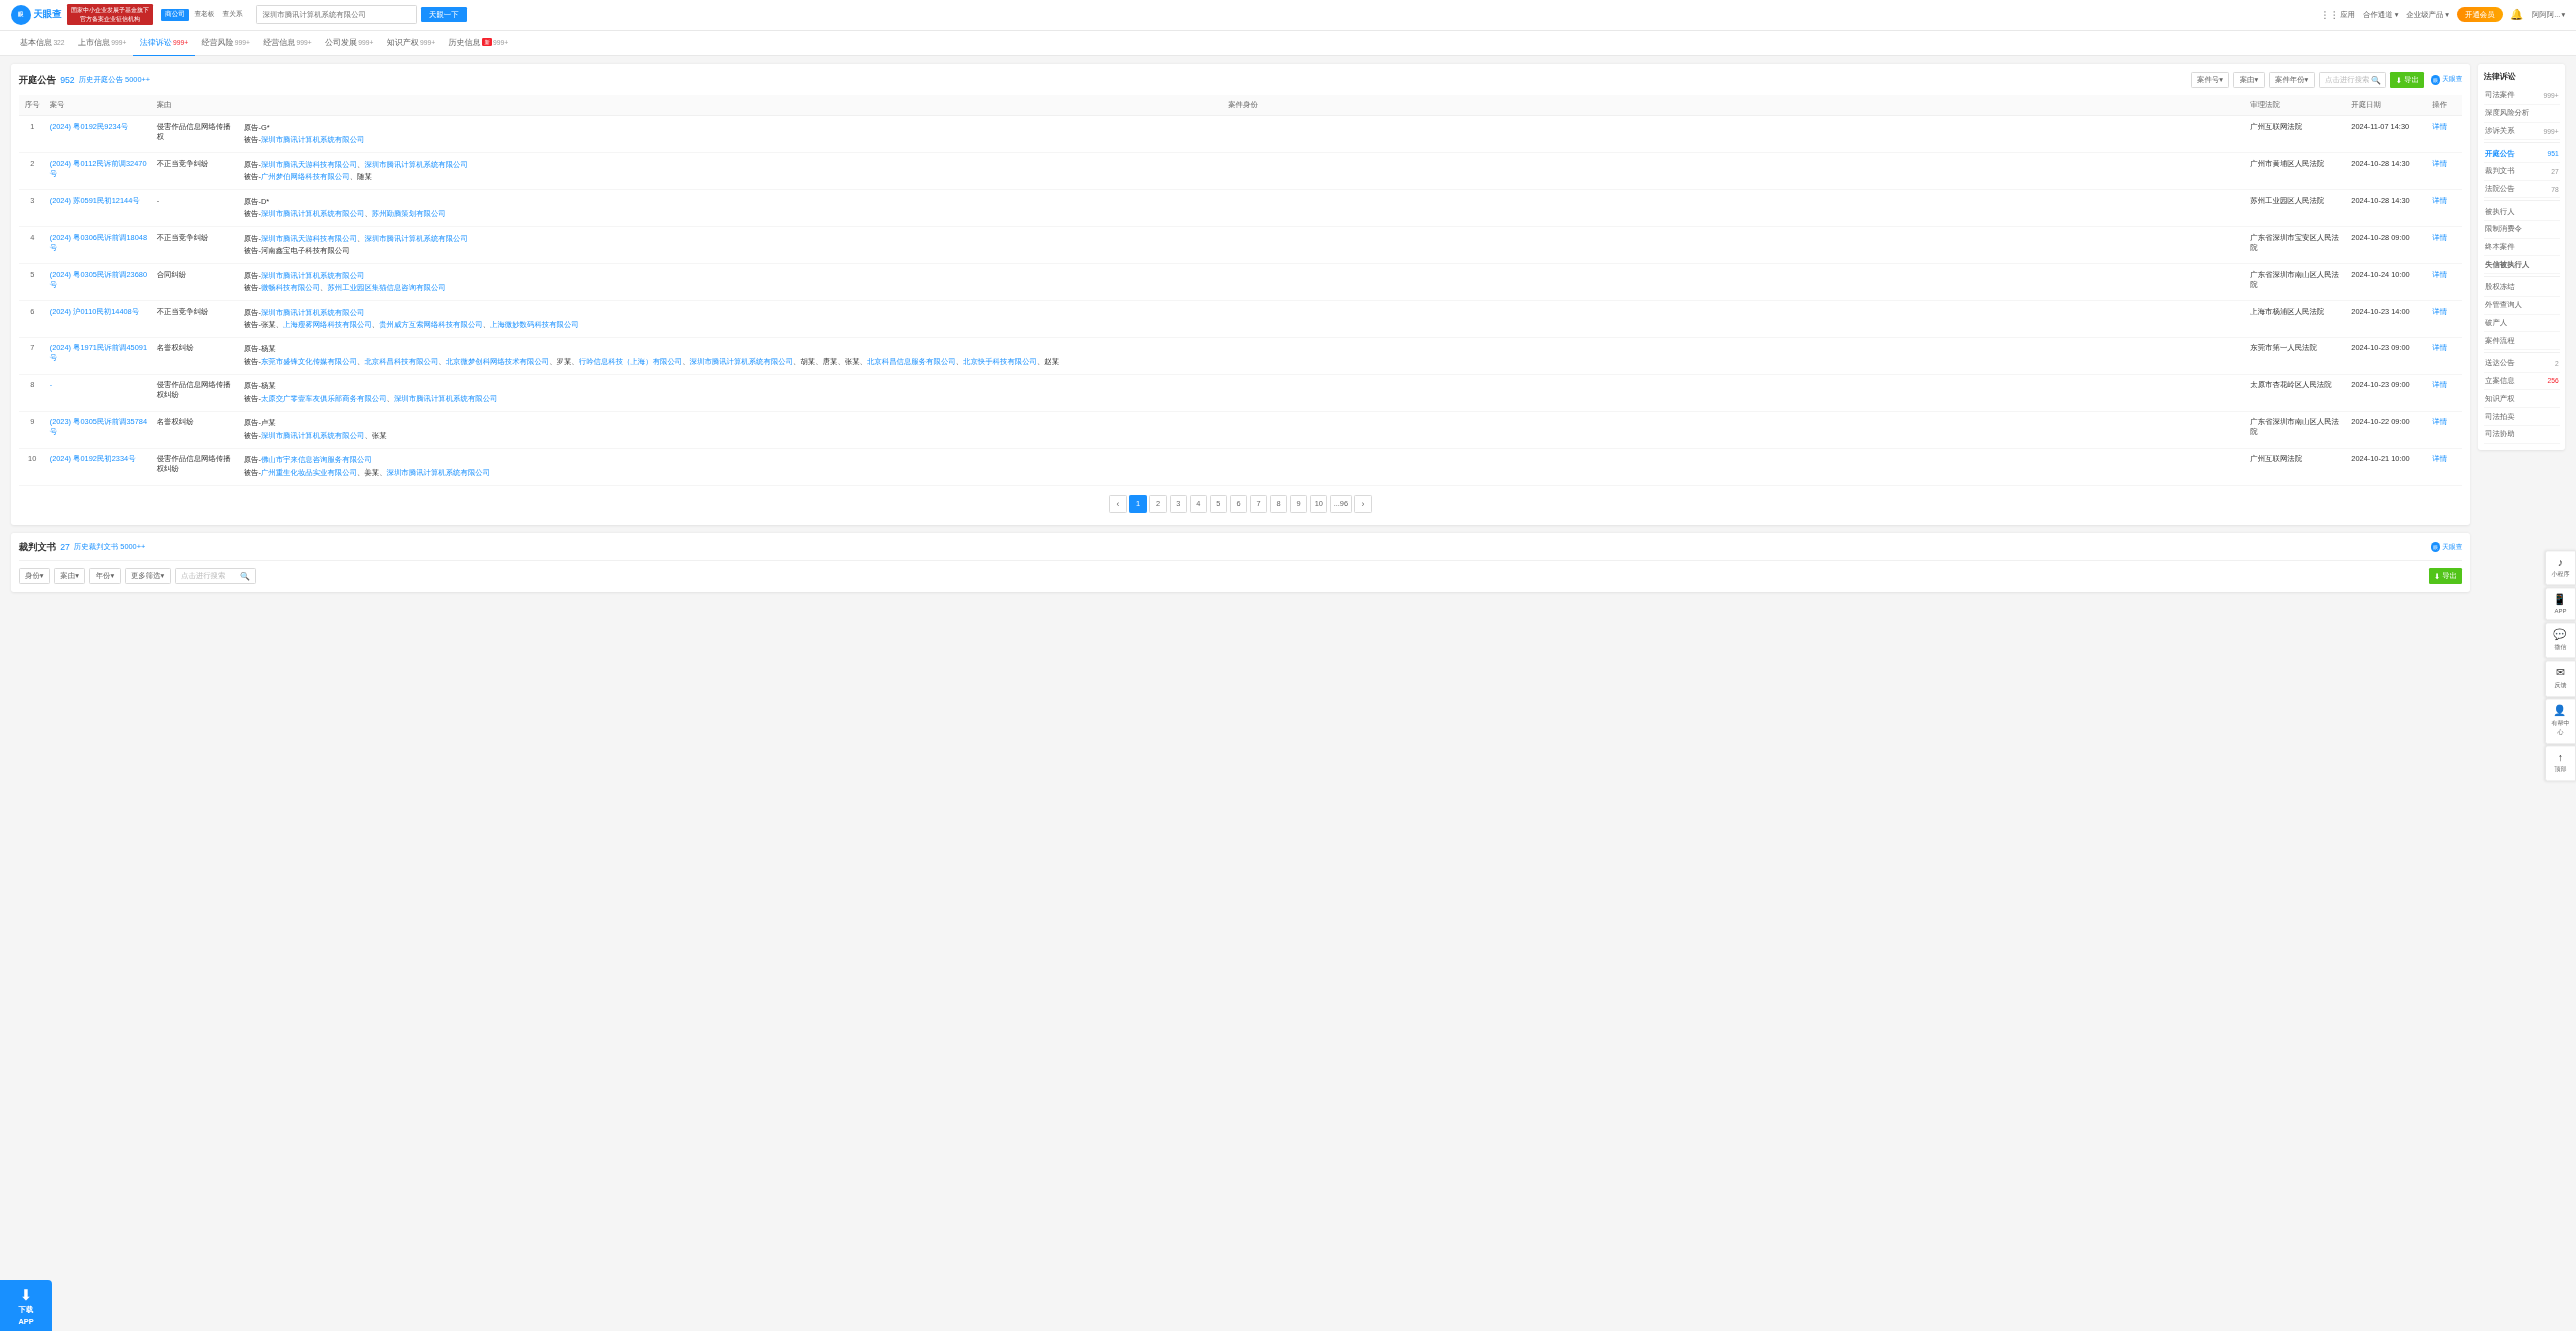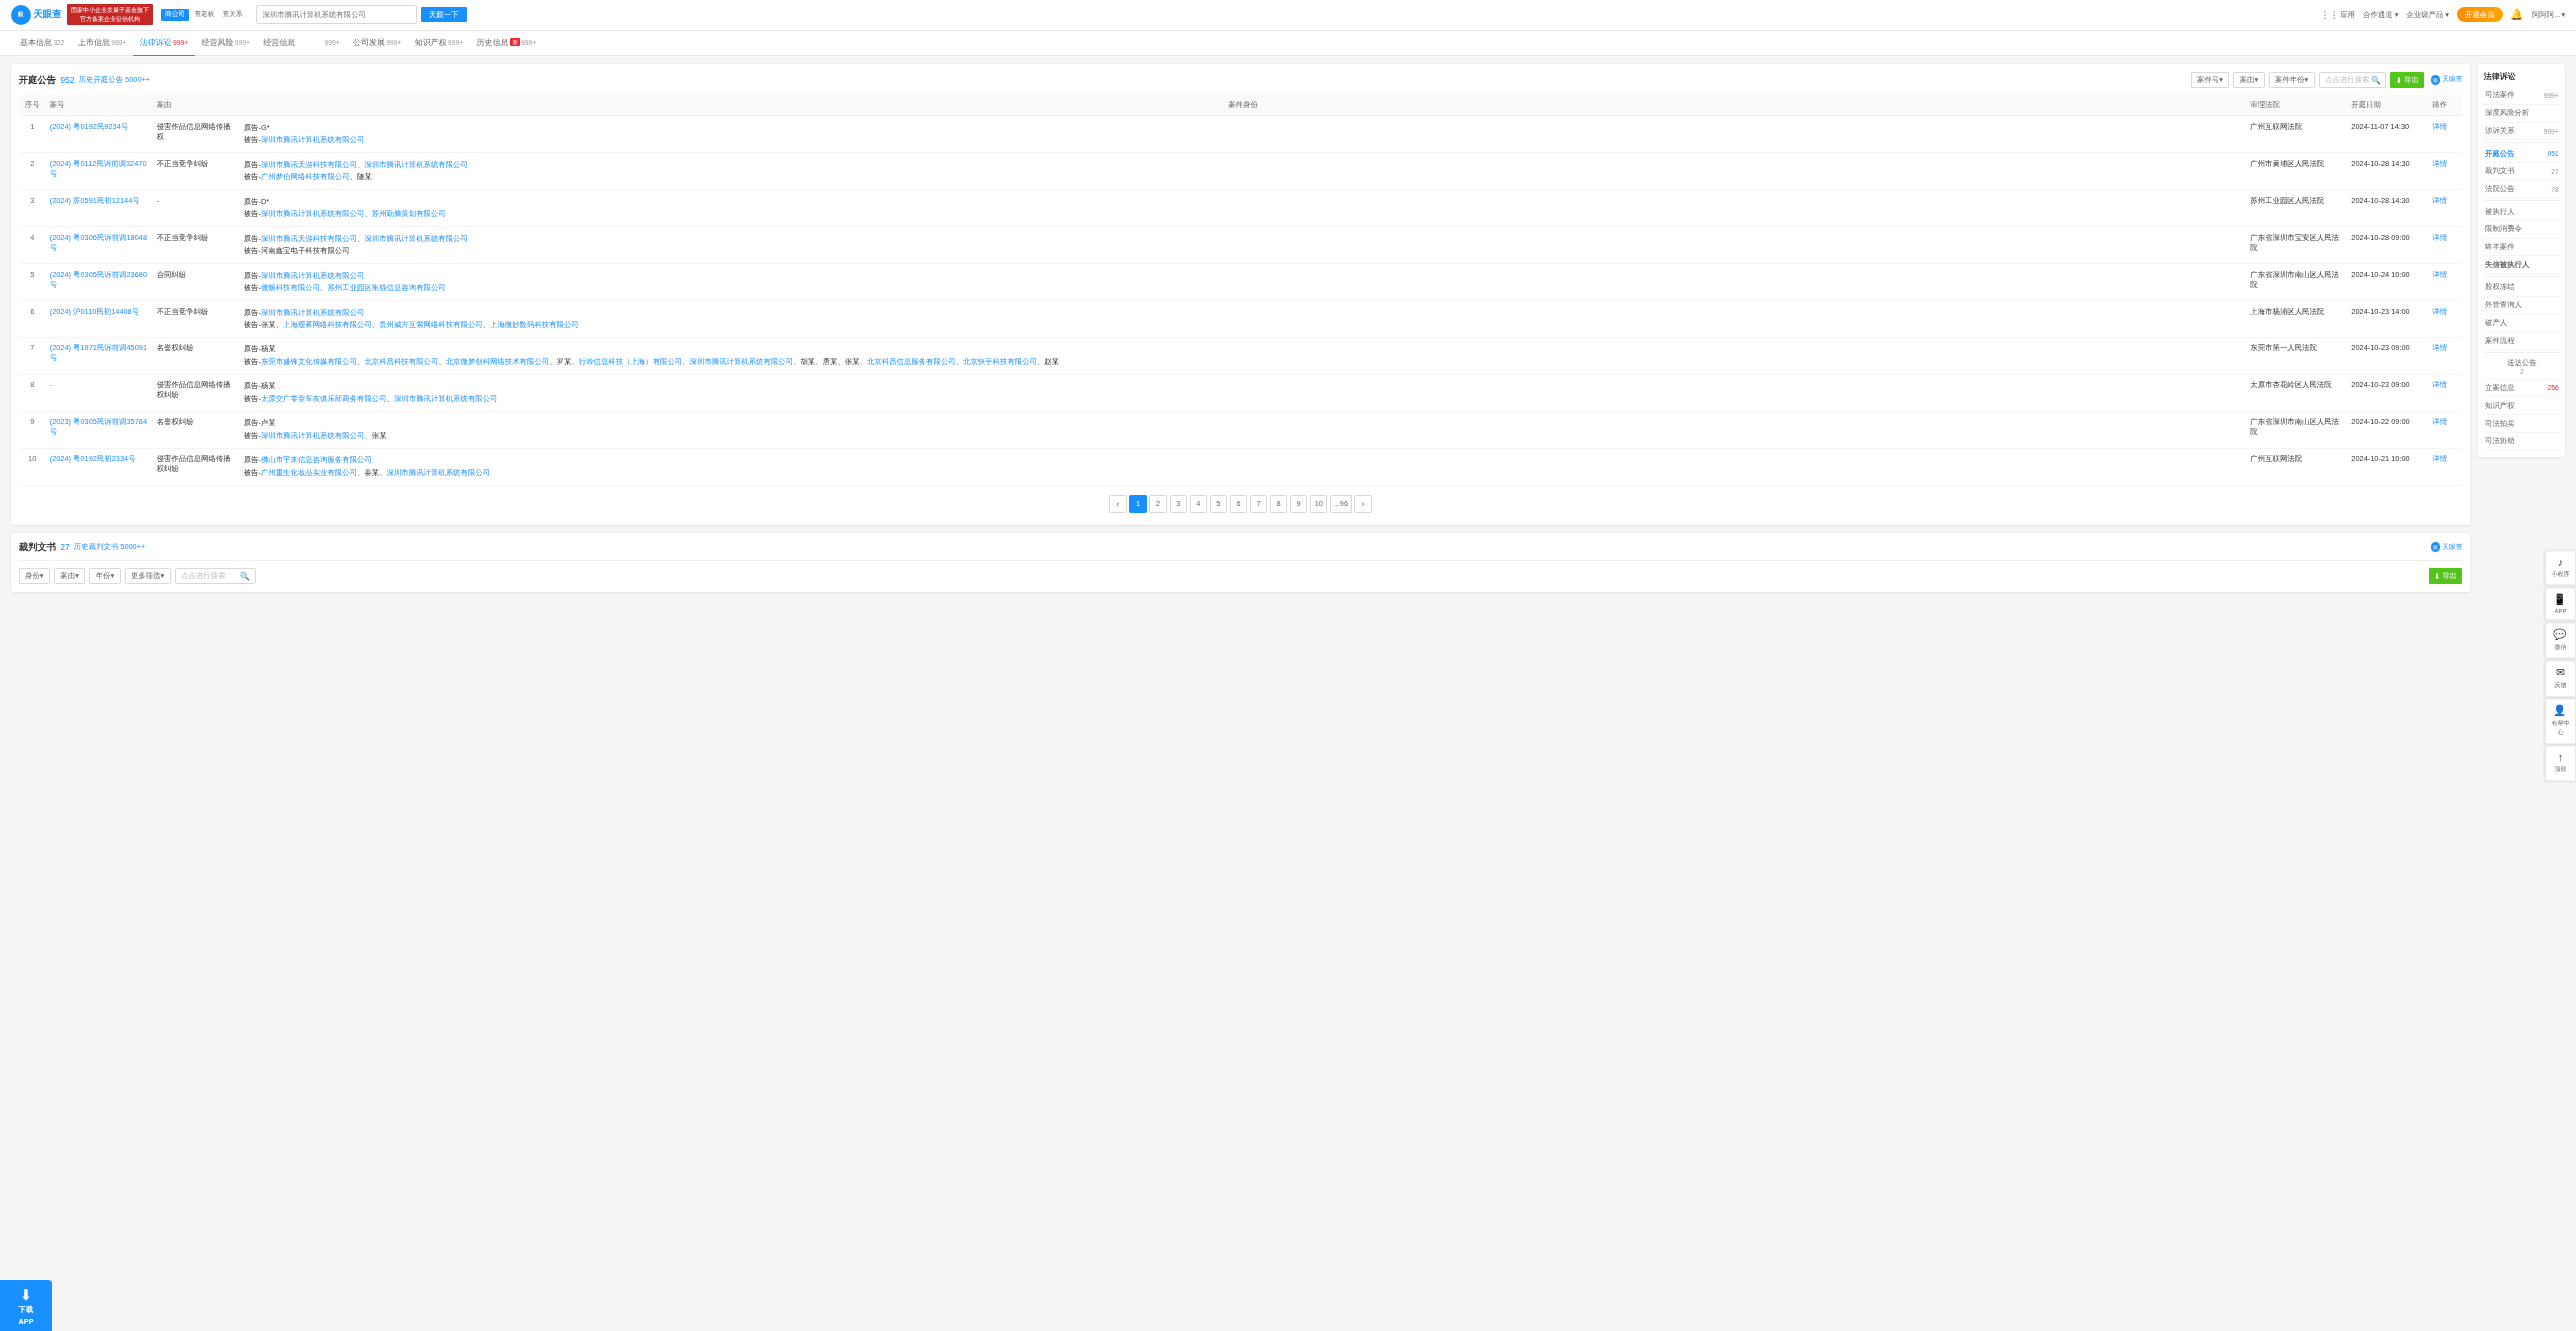--- a/index.html
+++ b/index.html
@@ -60,21 +60,21 @@
       <span style="color:#999; font-size:6.7px; margin-left:1.3px;">999+</span>
   </div>
   <div style="font-size:8px; color:#1890ff; font-weight:500; cursor:pointer; padding:0 6.7px; height:25.5px; display:flex; align-items:center; border-bottom:1.3px solid #1890ff;">
     <span>法律诉讼</span>
       <span style="color:#f5222d; font-size:6.7px; margin-left:1.3px;">999+</span>
   </div>
   <div style="font-size:8px; color:#666; cursor:pointer; padding:0 6.7px; height:25.5px; display:flex; align-items:center; border-bottom:1.3px solid transparent;">
     <span>经营风险</span>
       <span style="color:#999; font-size:6.7px; margin-left:1.3px;">999+</span>
   </div>
-  <div style="font-size:8px; color:#666; cursor:pointer; padding:0 6.7px; height:25.5px; display:flex; align-items:center; border-bottom:1.3px solid transparent;gap:28px;">
+  <div style="font-size:8px; color:#666; cursor:pointer; padding:0 6.7px; height:25.5px; display:flex; align-items:center; border-bottom:1.3px solid transparent;">
     <span>经营信息</span>
       <span style="color:#999; font-size:6.7px; margin-left:1.3px;">999+</span>
   </div>
   <div style="font-size:8px; color:#666; cursor:pointer; padding:0 6.7px; height:25.5px; display:flex; align-items:center; border-bottom:1.3px solid transparent;">
     <span>公司发展</span>
       <span style="color:#999; font-size:6.7px; margin-left:1.3px;">999+</span>
   </div>
   <div style="font-size:8px; color:#666; cursor:pointer; padding:0 6.7px; height:25.5px; display:flex; align-items:center; border-bottom:1.3px solid transparent;">
     <span>知识产权</span>
       <span style="color:#999; font-size:6.7px; margin-left:1.3px;">999+</span>
@@ -332,21 +332,21 @@
   </div>
           <div style="display: flex; justify-content: space-between; align-items: center; padding: 3.4px 1.3px; border-bottom: 0.7px solid rgb(245, 245, 245); cursor: pointer;">
     <span style="font-size:7.4px; color:#666; font-weight:normal;">破产人</span>
     <span style="font-size:6.7px; color:#999;"></span>
   </div>
           <div style="display: flex; justify-content: space-between; align-items: center; padding: 3.4px 1.3px; border-bottom: 0.7px solid rgb(245, 245, 245); cursor: pointer;">
     <span style="font-size:7.4px; color:#666; font-weight:normal;">案件流程</span>
     <span style="font-size:6.7px; color:#999;"></span>
   </div>
           <div style="height: 0.7px; background: rgb(240, 240, 240); margin: 2px 0px;"></div>
-          <div style="display: flex; justify-content: space-between; align-items: center; padding: 3.4px 1.3px; border-bottom: 0.7px solid rgb(245, 245, 245); cursor: pointer; flex-direction: column;">
+          <div style="display: flex; justify-content: space-between; align-items: center; padding: 3.4px 1.3px; border-bottom: 0.7px solid rgb(245, 245, 245); cursor: pointer;">
     <span style="font-size:7.4px; color:#666; font-weight:normal;">送达公告</span>
     <span style="font-size:6.7px; color:#999;">2</span>
   </div>
           <div style="display: flex; justify-content: space-between; align-items: center; padding: 3.4px 1.3px; border-bottom: 0.7px solid rgb(245, 245, 245); cursor: pointer;">
     <span style="font-size:7.4px; color:#666; font-weight:normal;">立案信息</span>
     <span style="font-size:6.7px; color:#f5222d;">256</span>
   </div>
           <div style="display: flex; justify-content: space-between; align-items: center; padding: 3.4px 1.3px; border-bottom: 0.7px solid rgb(245, 245, 245); cursor: pointer;">
     <span style="font-size:7.4px; color:#666; font-weight:normal;">知识产权</span>
     <span style="font-size:6.7px; color:#999;"></span>

